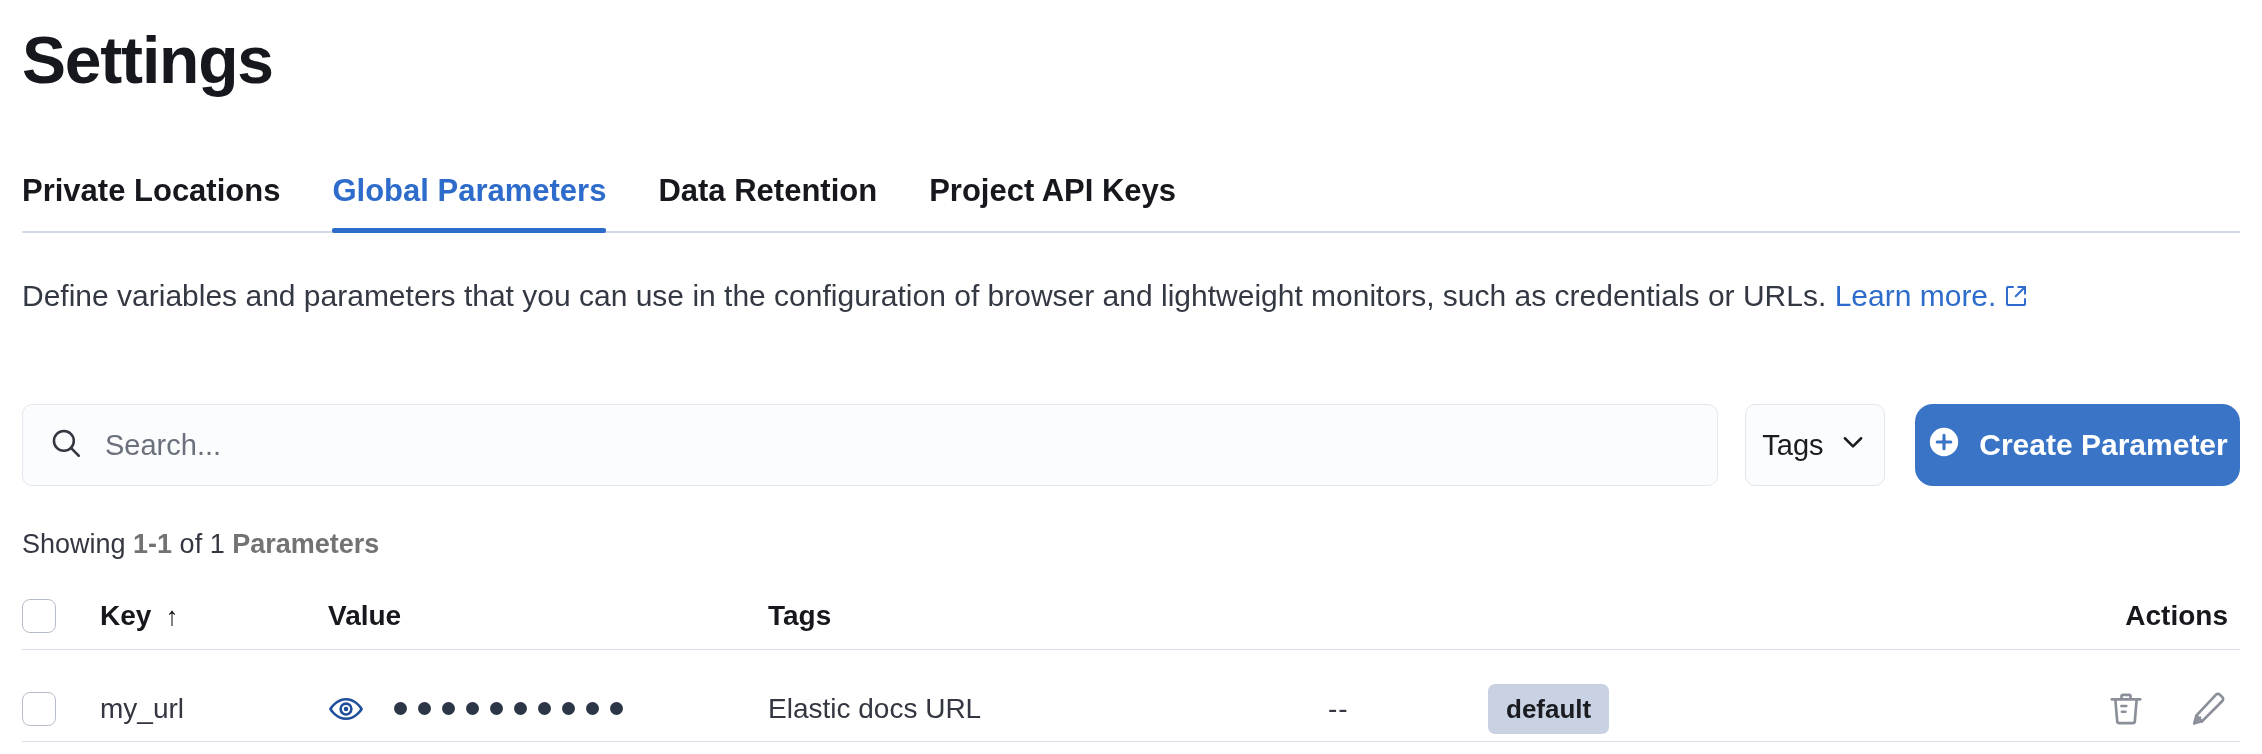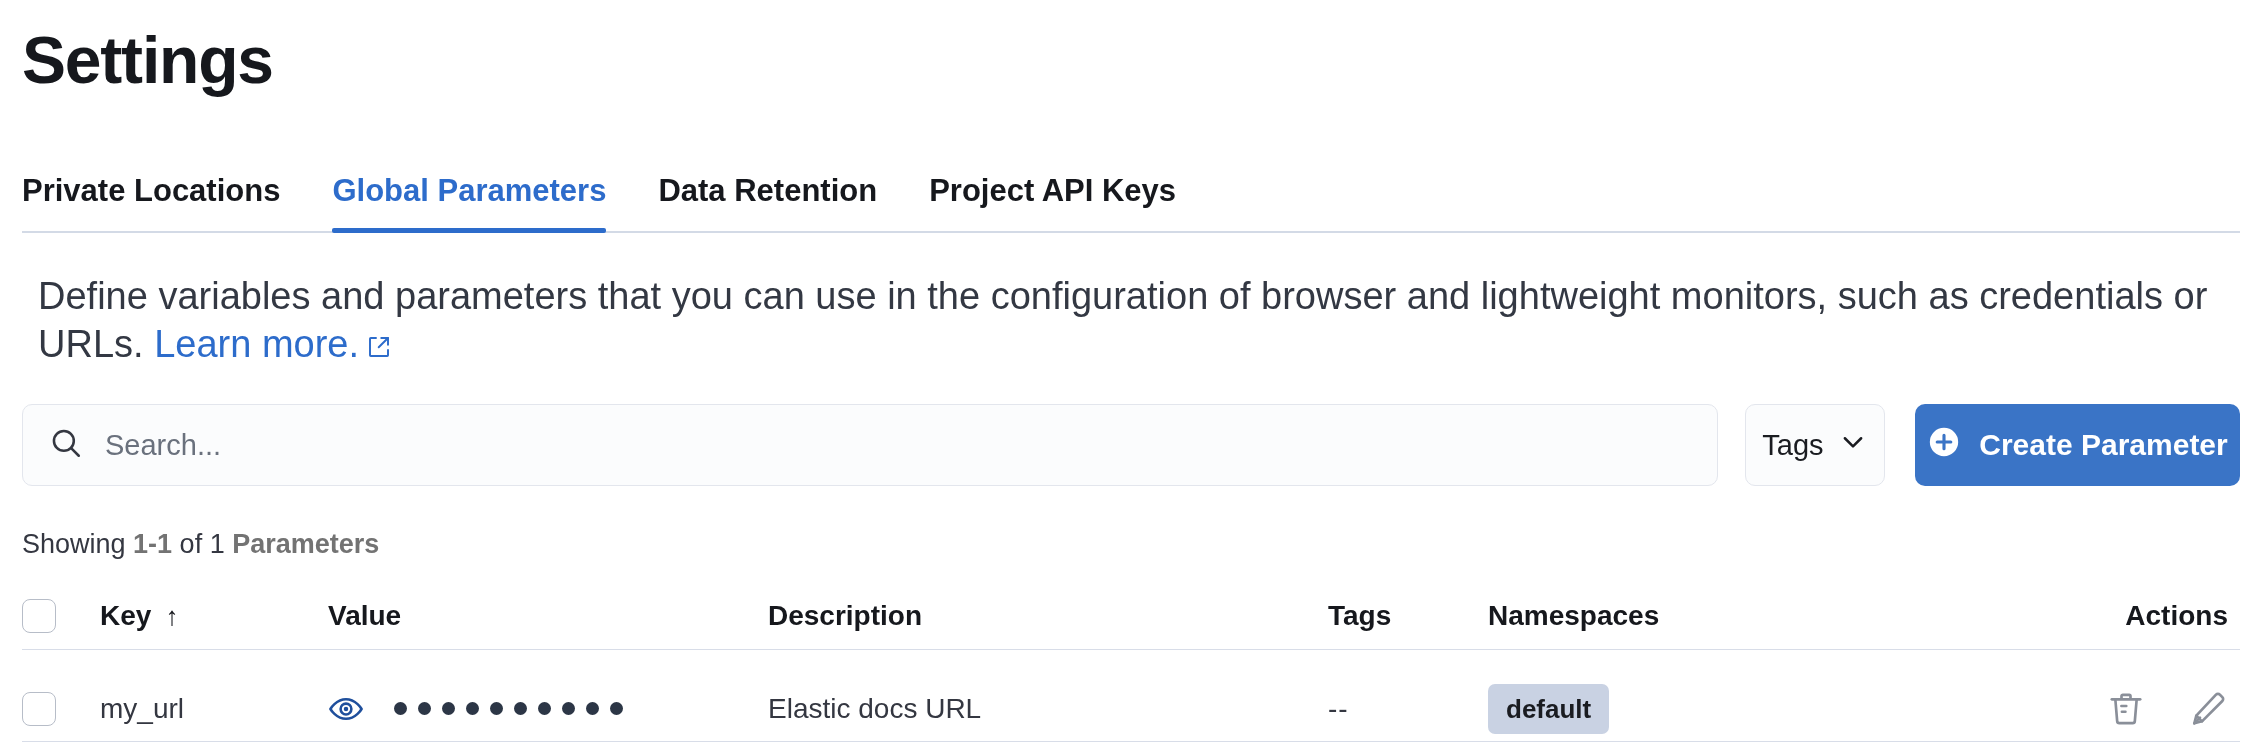--- a/index.html
+++ b/index.html
@@ -69,24 +69,23 @@
     background: #2d6ccb;
     border-radius: 2px;
   }
 
   
   .description {
     position: absolute;
     left: 22px;
     top: 272px;
     width: 2180px;
-    font-size: 38px;
+    font-size: 30px;
     line-height: 48px;
     color: #333843;
-    margin-left: 16px;
   }
   .description .link {
     color: #2d6ccb;
     text-decoration: none;
     cursor: pointer;
   }
   .ext-icon {
     display: inline-block;
     vertical-align: -2px;
     margin-left: 8px;
@@ -148,21 +147,21 @@
   }
 
   .create-btn {
     position: absolute;
     left: 1893px;
     top: 0;
     width: 325px;
     height: 82px;
     background: #3a74c6;
     border: none;
-    border-radius: 10px;
+    border-radius: 18px;
     display: flex;
     align-items: center;
     justify-content: center;
     gap: 18px;
     font-size: 30px;
     font-weight: 700;
     color: #ffffff;
     cursor: pointer;
     font-family: "Liberation Sans", sans-serif;
   }
@@ -312,23 +311,21 @@
 
     <div class="table-row table-head">
       <div class="cell c-check">
         <span class="checkbox"></span>
       </div>
       <div class="cell c-key">
         <span>Key</span>
         <span class="sort-arrow">↑</span>
       </div>
       <div class="cell c-value">Value</div>
-      <div class="cell c-desc">Description</div>
       <div class="cell c-tags">Tags</div>
-      <div class="cell c-ns">Namespaces</div>
       <div class="cell c-actions">Actions</div>
     </div>
 
     <div class="table-row table-body-row">
       <div class="cell c-check">
         <span class="checkbox"></span>
       </div>
       <div class="cell c-key">my_url</div>
       <div class="cell c-value">
         <span class="icon-btn">

